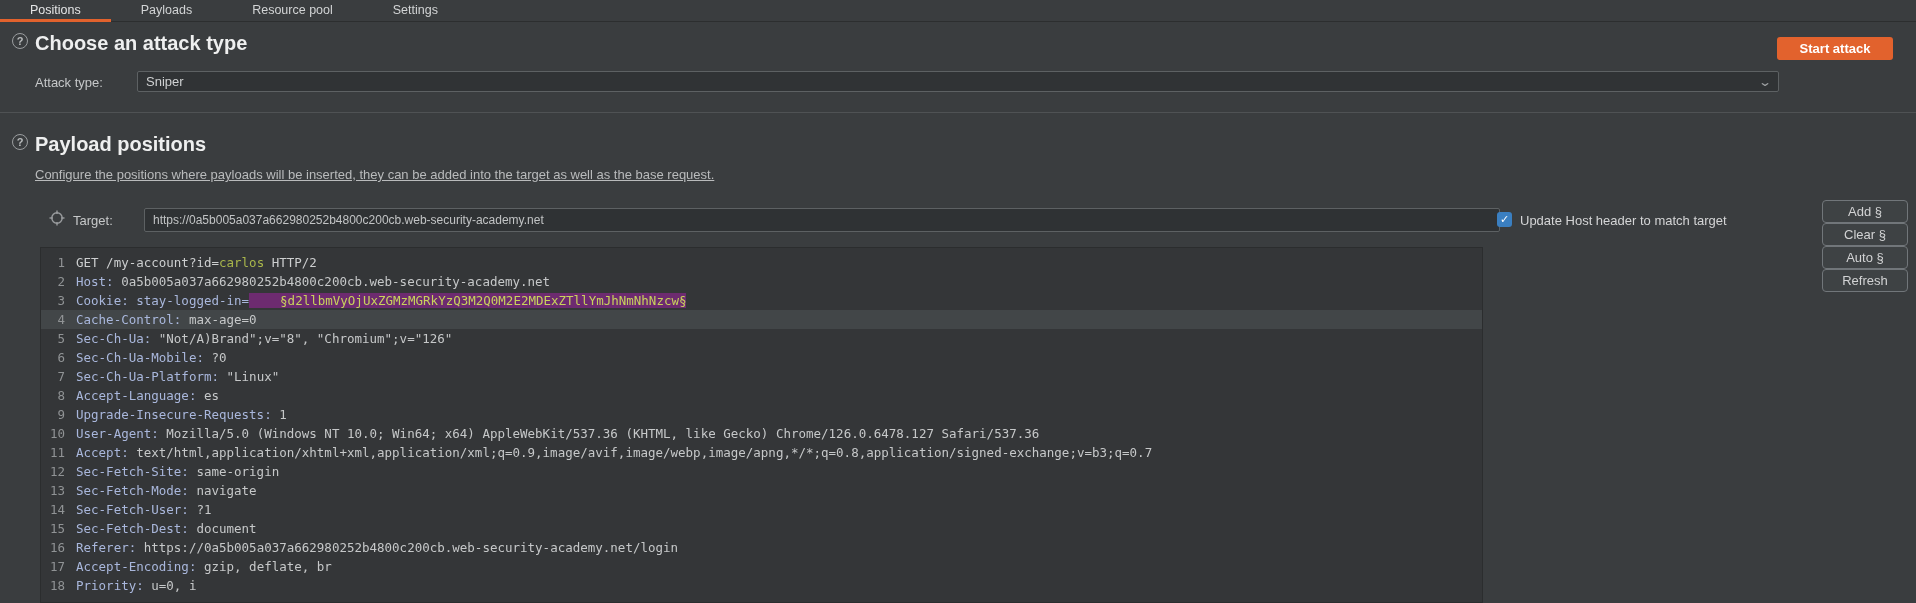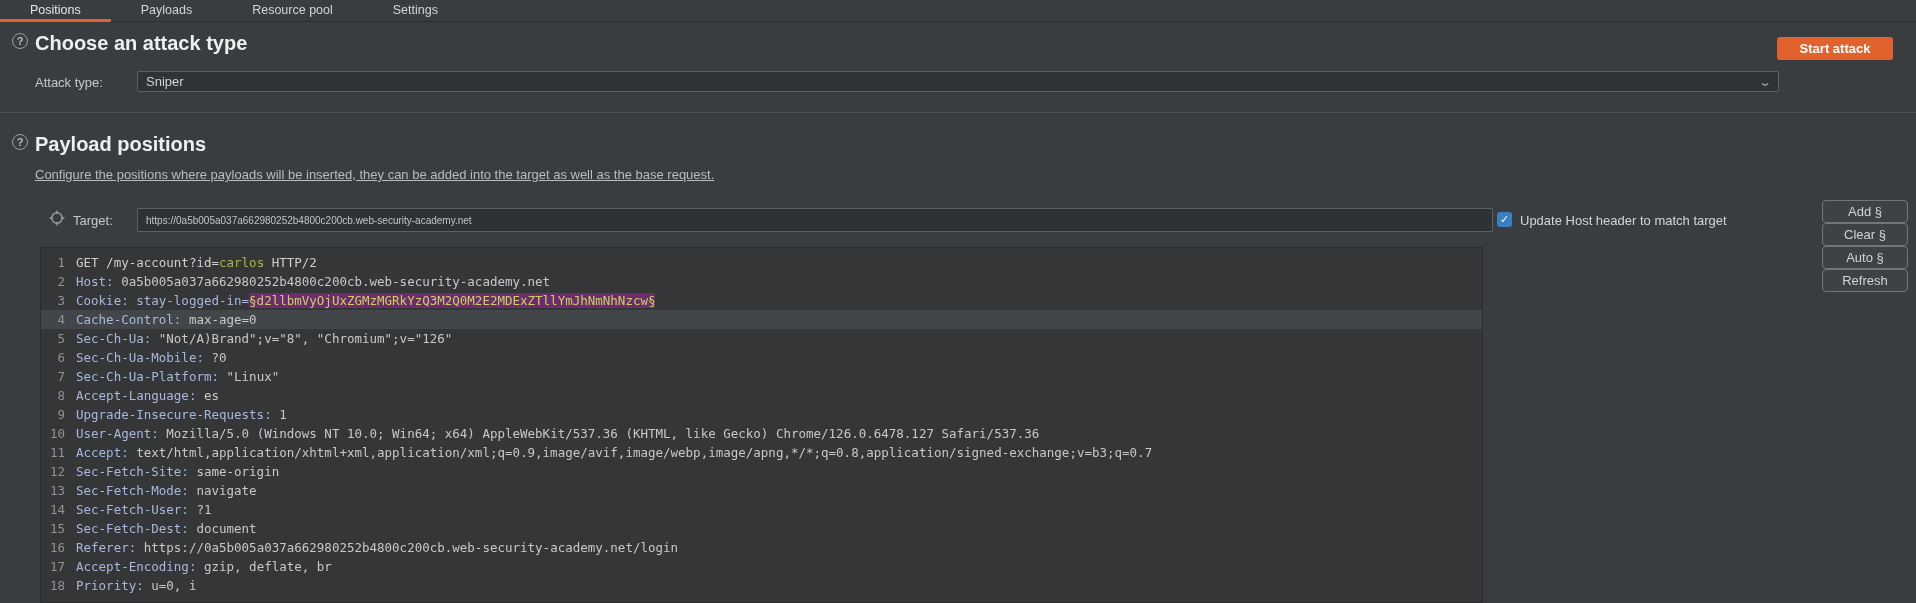--- a/index.html
+++ b/index.html
@@ -46,22 +46,22 @@
   .dropdown{
     position:absolute;left:125px;top:71px;width:1642px;height:21px;background:#303335;
     border:1px solid var(--input-border);border-radius:2px;display:flex;align-items:center;
     padding:0 8px;font-size:13px;color:#cfd1d2;cursor:pointer;margin-left:12px;
   }
   .dropdown .chev{margin-left:auto;color:#9fa2a4;font-size:12px;line-height:1;transform:scaleX(1.4);}
   
   .target-icon{position:absolute;left:49px;top:210px;width:16px;height:16px;}
   .target-label{position:absolute;left:73px;top:213px;font-size:13px;color:var(--label);}
   .target-input{
-    position:absolute;left:137px;top:208px;width:1356px;height:24px;background:var(--input-bg);
-    border:1px solid var(--input-border);border-radius:2px;color:#c2c4c5;font-size:10px;
+    position:absolute;left:144px;top:208px;width:1356px;height:24px;background:var(--input-bg);
+    border:1px solid var(--input-border);border-radius:2px;color:#c2c4c5;font-size:12px;
     padding:0 8px;font-family:"Liberation Sans",sans-serif;
   }
   .checkbox{
     position:absolute;left:1497px;top:212px;width:15px;height:15px;background:var(--checkbox-blue);
     border-radius:3px;display:flex;align-items:center;justify-content:center;color:#fff;font-size:11px;cursor:pointer;
   }
   .checkbox-label{position:absolute;left:1520px;top:213px;font-size:13px;color:#d4d5d6;}
   
   .side-btns{position:absolute;left:1822px;top:200px;width:86px;display:flex;flex-direction:column;}
   .side-btn{
@@ -75,21 +75,21 @@
     border:1px solid var(--editor-border);overflow:hidden;padding-top:5px;cursor:text;
   }
   .ed-line{display:flex;height:19px;line-height:19px;font-family:"DejaVu Sans Mono","Liberation Mono",monospace;font-size:12.5px;white-space:pre;}
   .ed-line.hl{background:var(--line-hl);}
   .ln{width:24px;text-align:right;color:var(--ln);flex:0 0 24px;}
   .lc{padding-left:11px;}
   .seg-plain{color:var(--plain);}
   .seg-header{color:var(--hdr);}
   .seg-value{color:var(--val);}
   .seg-param{color:var(--param);}
-  .seg-payload{background:var(--payload-bg);color:var(--payload-text);}
+  .seg-payload{background:var(--payload-bg);color:var(--payload-text);padding-left:31px;}
 </style>
 </head>
 <body>
 
 <nav class="tabbar">
     <div class="tab active">Positions</div>
     <div class="tab">Payloads</div>
     <div class="tab">Resource pool</div>
     <div class="tab">Settings</div>
   </nav>

